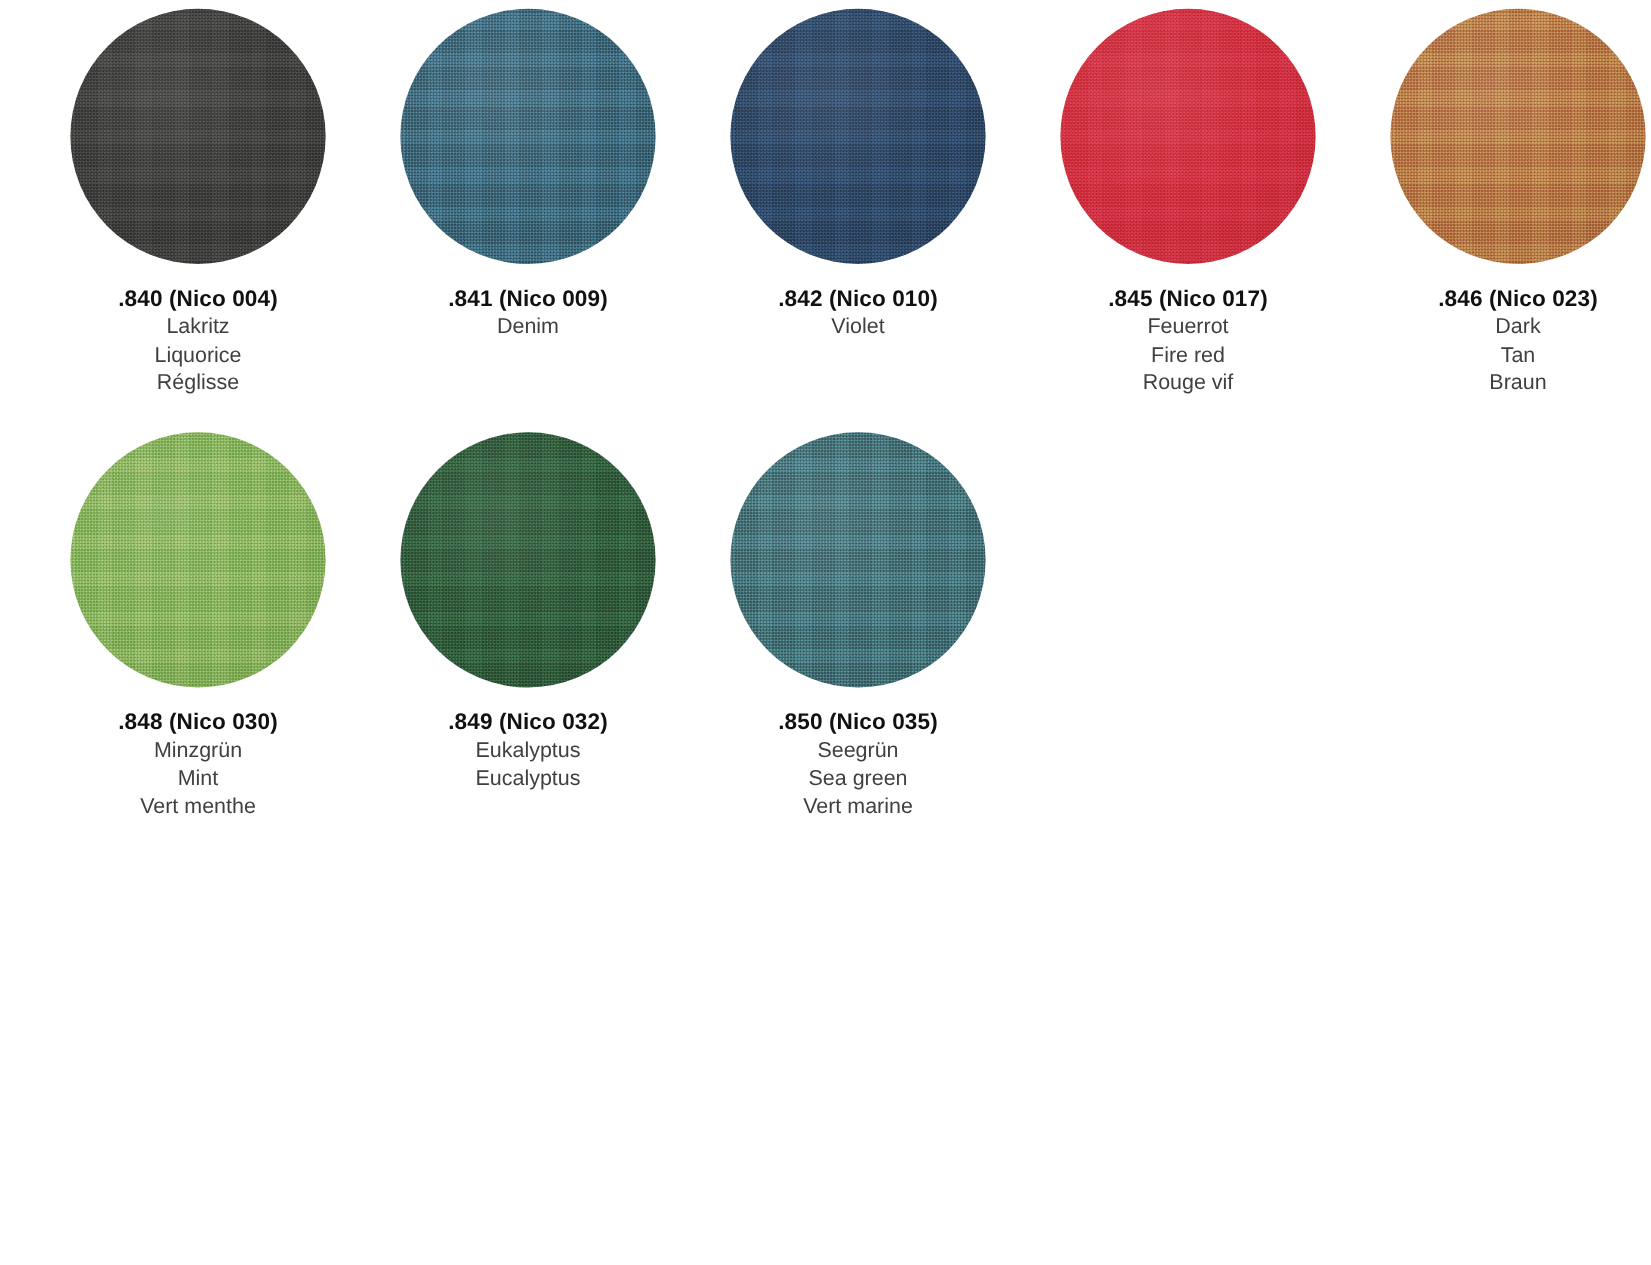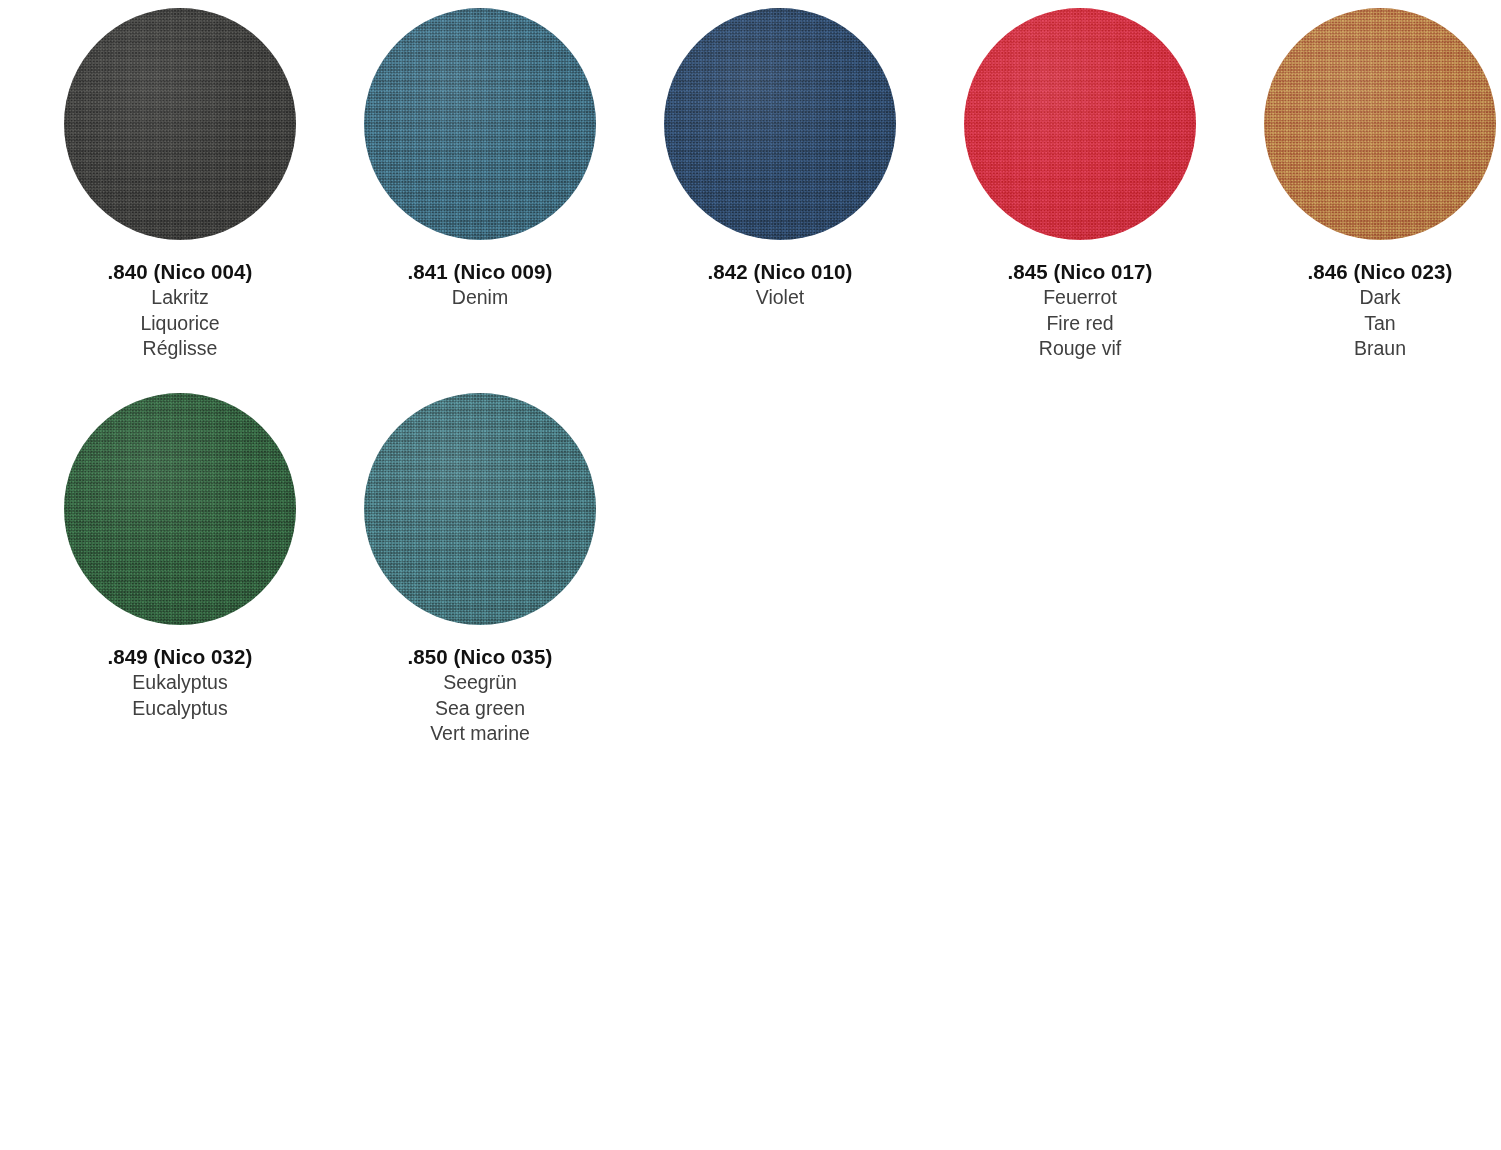--- a/index.html
+++ b/index.html
@@ -173,20 +173,33 @@
             <div class="sheen"></div>
           </div>
         </div>
         <div class="swatch-code">.846 (Nico 023)</div>
         <div class="swatch-name">Dark</div>
         <div class="swatch-name">Tan</div>
         <div class="swatch-name">Braun</div>
       </div>
       <div class="swatch-cell">
         <div class="swatch-disc-wrap">
+          <div class="swatch-disc" style="background-color: rgb(140, 185, 92);">
+            <div class="weave"></div>
+            <div class="weave2"></div>
+            <div class="sheen"></div>
+          </div>
+        </div>
+        <div class="swatch-code">.848 (Nico 030)</div>
+        <div class="swatch-name">Minzgrün</div>
+        <div class="swatch-name">Mint</div>
+        <div class="swatch-name">Vert menthe</div>
+      </div>
+      <div class="swatch-cell">
+        <div class="swatch-disc-wrap">
           <div class="swatch-disc" style="background-color: rgb(43, 92, 56);">
             <div class="weave"></div>
             <div class="weave2"></div>
             <div class="sheen"></div>
           </div>
         </div>
         <div class="swatch-code">.849 (Nico 032)</div>
         <div class="swatch-name">Eukalyptus</div>
         <div class="swatch-name">Eucalyptus</div>
       </div>

